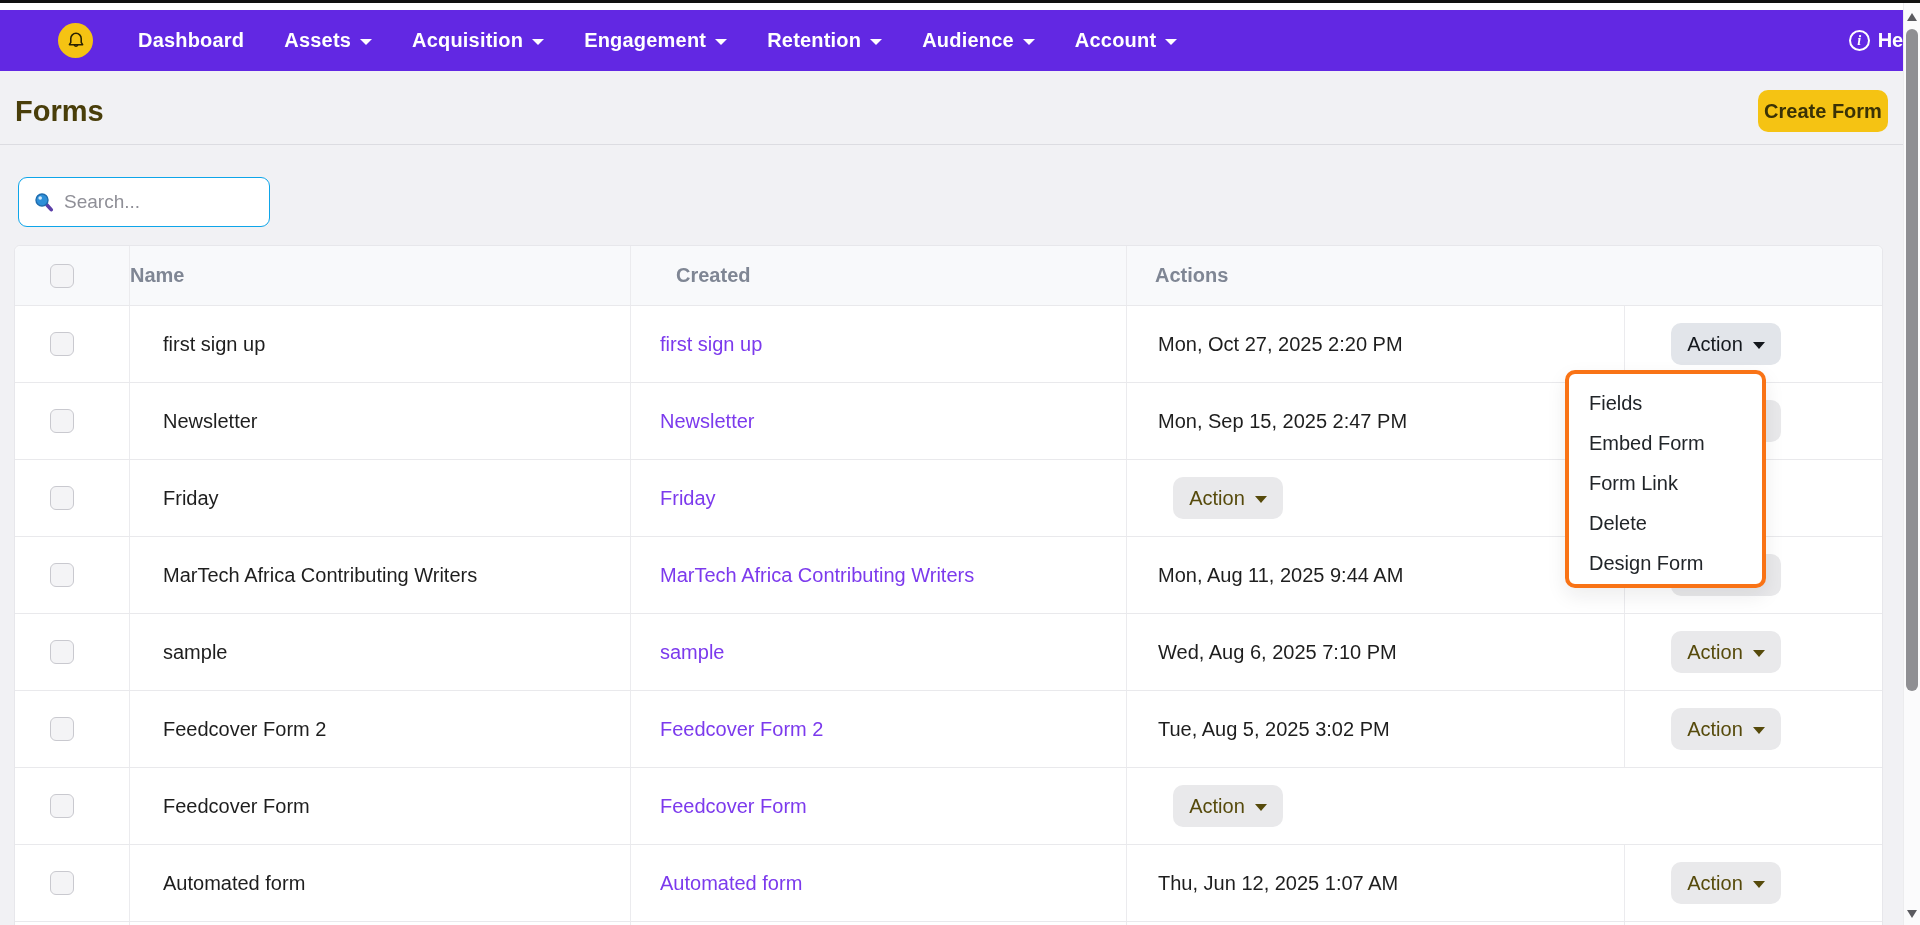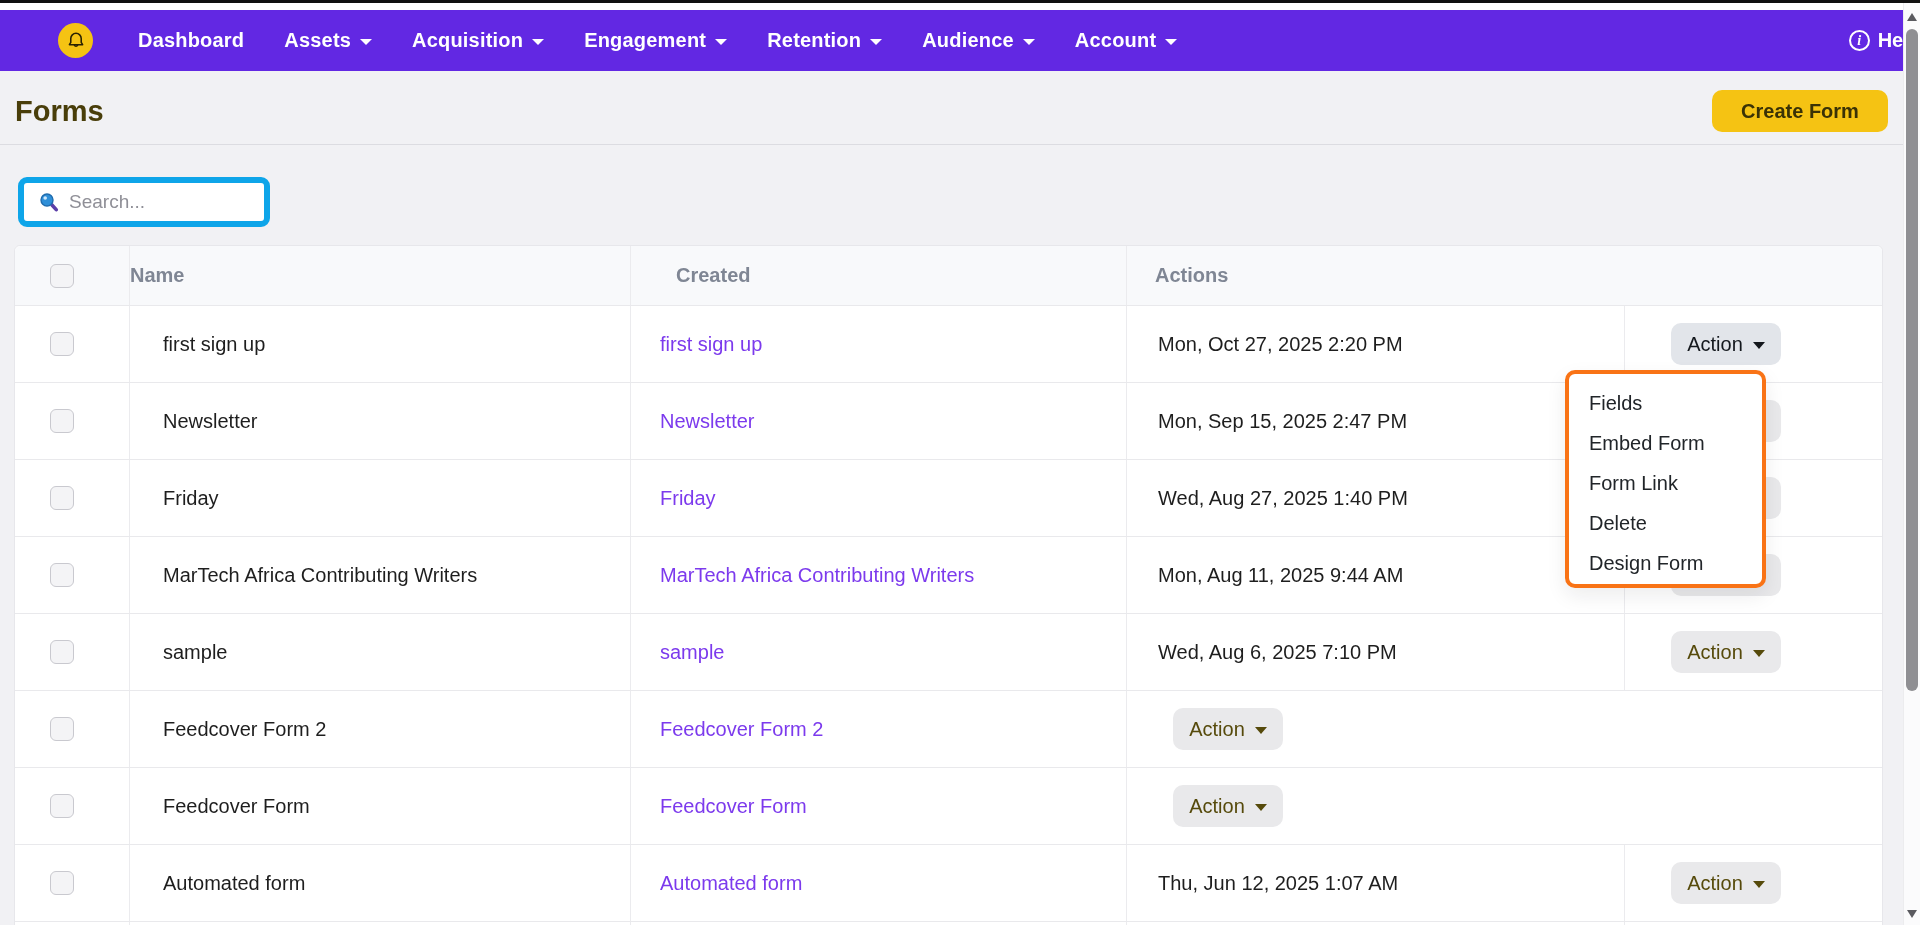--- a/index.html
+++ b/index.html
@@ -24,26 +24,26 @@
   .nav-items{display:flex;align-items:center;gap:40px;margin-left:45px;}
   .nav-item{color:#fff;font-size:20px;font-weight:700;letter-spacing:.2px;display:flex;align-items:center;gap:9px;cursor:pointer;white-space:nowrap;}
   .caret{width:0;height:0;border-left:6px solid transparent;border-right:6px solid transparent;border-top:7px solid currentColor;display:inline-block;margin-top:3px;}
   .nav-right{margin-left:auto;margin-right:22px;display:flex;align-items:center;gap:8px;color:#fff;font-size:20px;font-weight:700;cursor:pointer;}
   .info-circle{width:21px;height:21px;border:2px solid #fff;border-radius:50%;display:flex;align-items:center;justify-content:center;
     font-size:14px;font-style:italic;font-weight:700;font-family:"Liberation Serif",serif;box-sizing:border-box;}
 
   
   .page-header{position:absolute;left:0;top:71px;width:1903px;height:74px;border-bottom:1px solid #dcdce1;box-sizing:border-box;}
   .page-title{position:absolute;left:15px;top:24px;font-size:29px;font-weight:700;color:var(--olive,#493e0a);}
-  .create-btn{position:absolute;right:15px;top:19px;width:176px;height:42px;background:var(--yellow,#f5c313);
+  .create-btn{position:absolute;right:15px;top:19px;width:130px;height:42px;background:var(--yellow,#f5c313);
     border:none;border-radius:10px;font-family:inherit;font-size:20px;font-weight:600;color:#3a3206;cursor:pointer;}
 
   
   .search-box{position:absolute;left:18px;top:177px;width:252px;height:50px;background:#fff;
-    border:6px solid #0ea5e9;border-radius:9px;box-sizing:border-box;display:flex;align-items:center;padding-left:15px;gap:8px;}
+    border:1px solid #0ea5e9;border-radius:9px;box-sizing:border-box;display:flex;align-items:center;padding-left:15px;gap:8px;}
   .search-box input{border:none;outline:none;font-family:inherit;font-size:19px;color:#333;width:180px;background:transparent;}
   .search-box input::placeholder{color:#8f8f97;}
 
   
   .table{position:absolute;left:14px;top:245px;width:1869px;background:#fff;
     border:1px solid #e7e7eb;border-radius:6px;box-sizing:border-box;z-index:1;}
   .trow{display:grid;grid-template-columns:114px 501px 496px 498px 260px;align-items:center;height:76px;border-top:1px solid #e9e9ec;}
   .trow.head{height:59px;background:#f8f9fb;border-top:none;border-radius:6px 6px 0 0;}
   .cell{height:100%;display:flex;align-items:center;box-sizing:border-box;border-left:1px solid #ebebee;overflow:hidden;}
   .cell:first-child{border-left:none;}
@@ -201,23 +201,20 @@
   <div class="trow">
     <div class="cell cb">
           <span class="checkbox"></span>
         </div>
     <div class="cell name">
           <span>Friday</span>
         </div>
     <div class="cell list">
           <a>Friday</a>
         </div>
-    <div class="cell created">
-          <span>Wed, Aug 27, 2025 1:40 PM</span>
-        </div>
     <div class="cell actions">
       <button class="action-btn">
         <span>Action</span>
             <span class="caret"></span>
       </button>
     </div>
   </div>
 
   <div class="trow">
     <div class="cell cb">
@@ -263,20 +260,23 @@
 
   <div class="trow">
     <div class="cell cb">
           <span class="checkbox"></span>
         </div>
     <div class="cell name">
           <span>Feedcover Form 2</span>
         </div>
     <div class="cell list">
           <a>Feedcover Form 2</a>
+        </div>
+    <div class="cell created">
+          <span>Tue, Aug 5, 2025 3:02 PM</span>
         </div>
     <div class="cell actions">
       <button class="action-btn">
         <span>Action</span>
             <span class="caret"></span>
       </button>
     </div>
   </div>
 
   <div class="trow">

